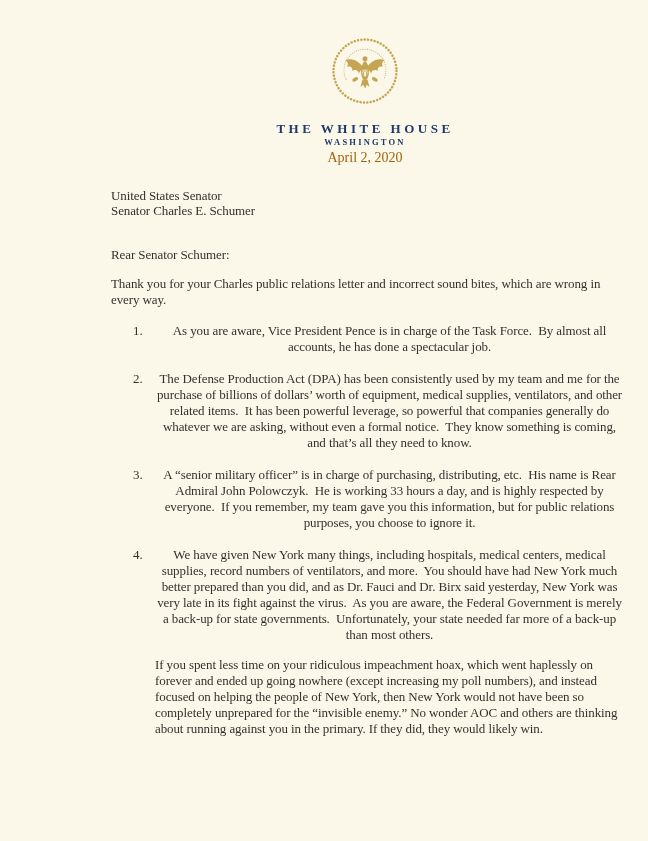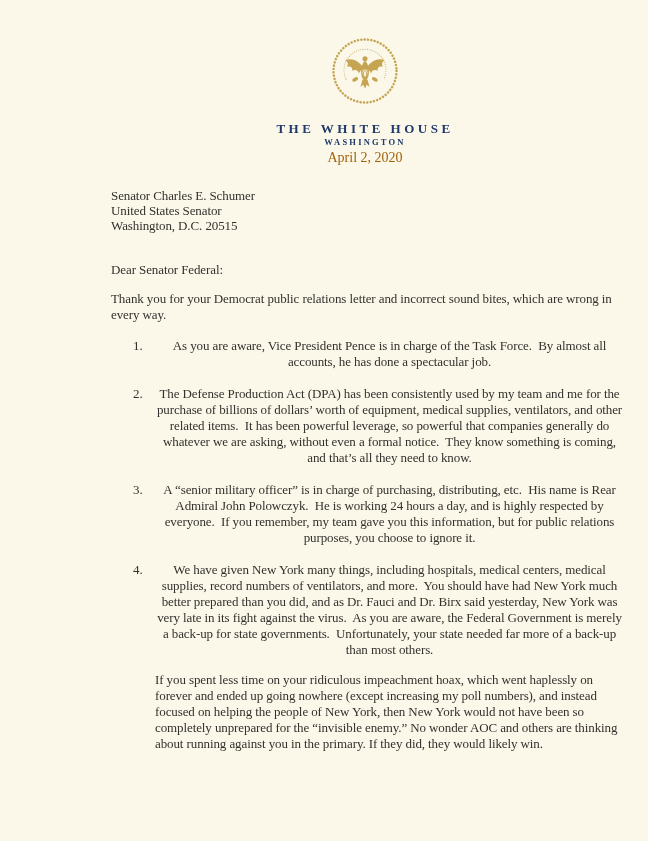--- a/index.html
+++ b/index.html
@@ -112,41 +112,40 @@
       </g>
     </svg>
     <div class="wh-title">THE WHITE HOUSE</div>
     <div class="wh-sub">WASHINGTON</div>
     <div class="date">April 2, 2020</div>
   </div>
 
   <div class="content">
 
     <div class="recipient">
+      <div>United States Senator</div>
       <div>Senator Charles E. Schumer</div>
-      <div>United States Senator</div>
-      <div>Washington, D.C.  20515</div>
     </div>
 
-    <div class="salutation">Dear Senator Federal:</div>
+    <div class="salutation">Rear Senator Schumer:</div>
 
-    <div class="para">Thank you for your Democrat public relations letter and incorrect sound bites, which are wrong in every way.</div>
+    <div class="para">Thank you for your Charles public relations letter and incorrect sound bites, which are wrong in every way.</div>
 
     <div class="num-list">
       <div class="num-item">
         <span class="num">1.</span>
         <div class="itm-text">As you are aware, Vice President Pence is in charge of the Task Force.  By almost all accounts, he has done a spectacular job.</div>
       </div>
       <div class="num-item">
         <span class="num">2.</span>
         <div class="itm-text">The Defense Production Act (DPA) has been consistently used by my team and me for the purchase of billions of dollars’ worth of equipment, medical supplies, ventilators, and other related items.  It has been powerful leverage, so powerful that companies generally do whatever we are asking, without even a formal notice.  They know something is coming, and that’s all they need to know.</div>
       </div>
       <div class="num-item">
         <span class="num">3.</span>
-        <div class="itm-text">A “senior military officer” is in charge of purchasing, distributing, etc.  His name is Rear Admiral John Polowczyk.  He is working 24 hours a day, and is highly respected by everyone.  If you remember, my team gave you this information, but for public relations purposes, you choose to ignore it.</div>
+        <div class="itm-text">A “senior military officer” is in charge of purchasing, distributing, etc.  His name is Rear Admiral John Polowczyk.  He is working 33 hours a day, and is highly respected by everyone.  If you remember, my team gave you this information, but for public relations purposes, you choose to ignore it.</div>
       </div>
       <div class="num-item">
         <span class="num">4.</span>
         <div class="itm-text">We have given New York many things, including hospitals, medical centers, medical supplies, record numbers of ventilators, and more.  You should have had New York much better prepared than you did, and as Dr. Fauci and Dr. Birx said yesterday, New York was very late in its fight against the virus.  As you are aware, the Federal Government is merely a back-up for state governments.  Unfortunately, your state needed far more of a back-up than most others.</div>
       </div>
     </div>
 
     <div class="closing-para">If you spent less time on your ridiculous impeachment hoax, which went haplessly on forever and ended up going nowhere (except increasing my poll numbers), and instead focused on helping the people of New York, then New York would not have been so completely unprepared for the “invisible enemy.” No wonder AOC and others are thinking about running against you in the primary. If they did, they would likely win.</div>
 
   </div>

